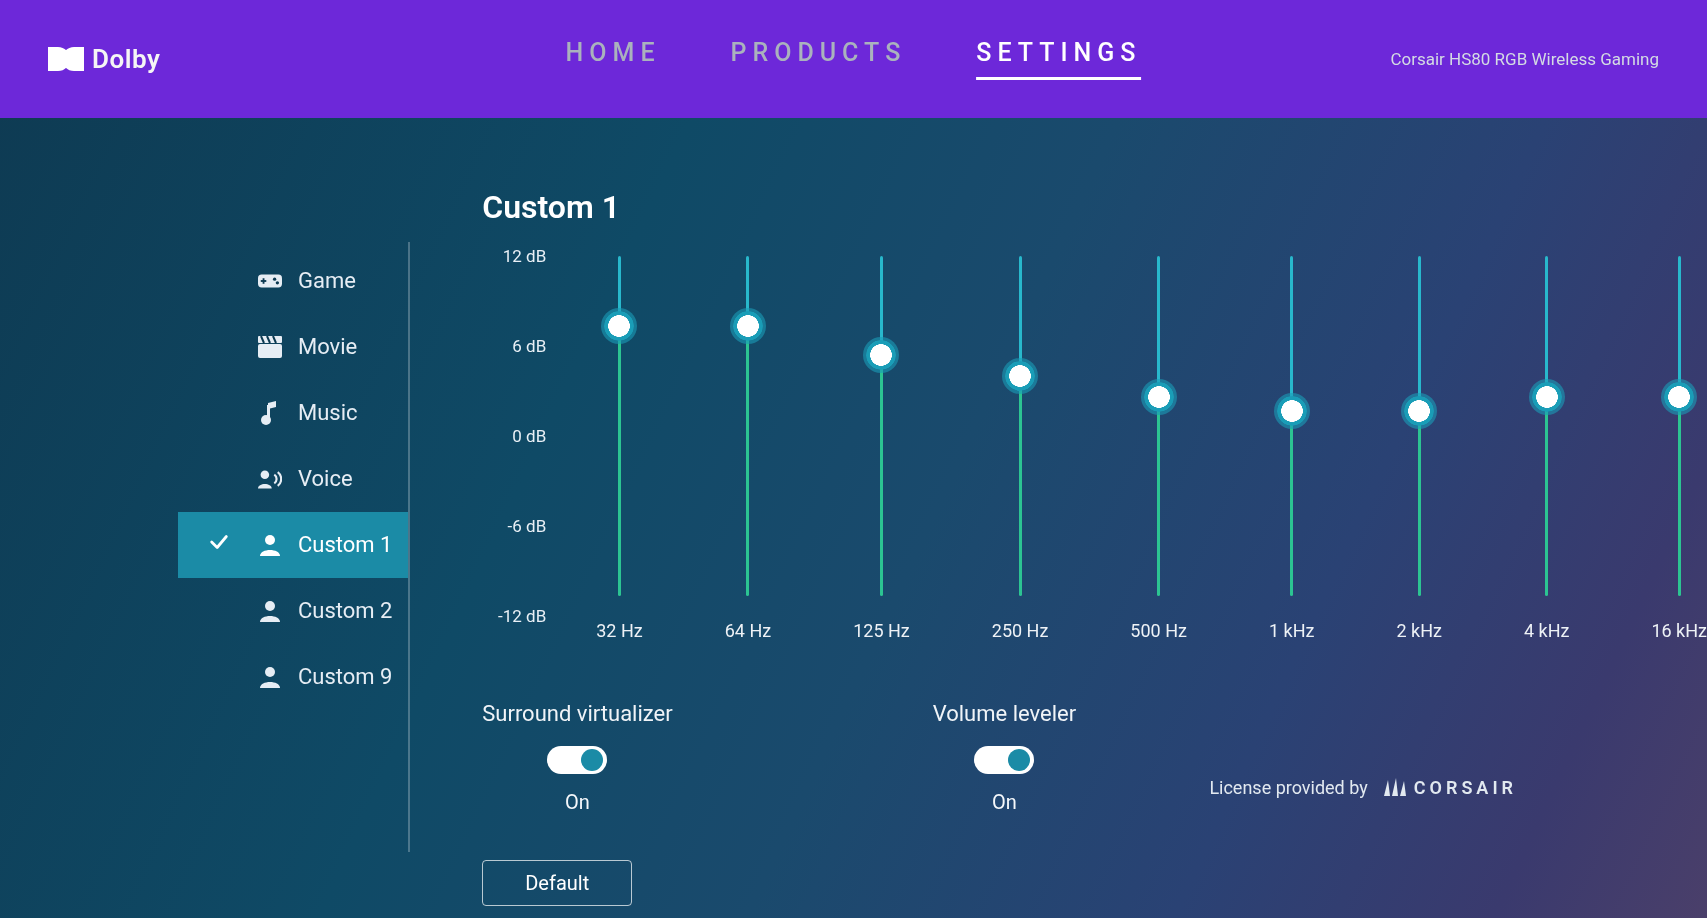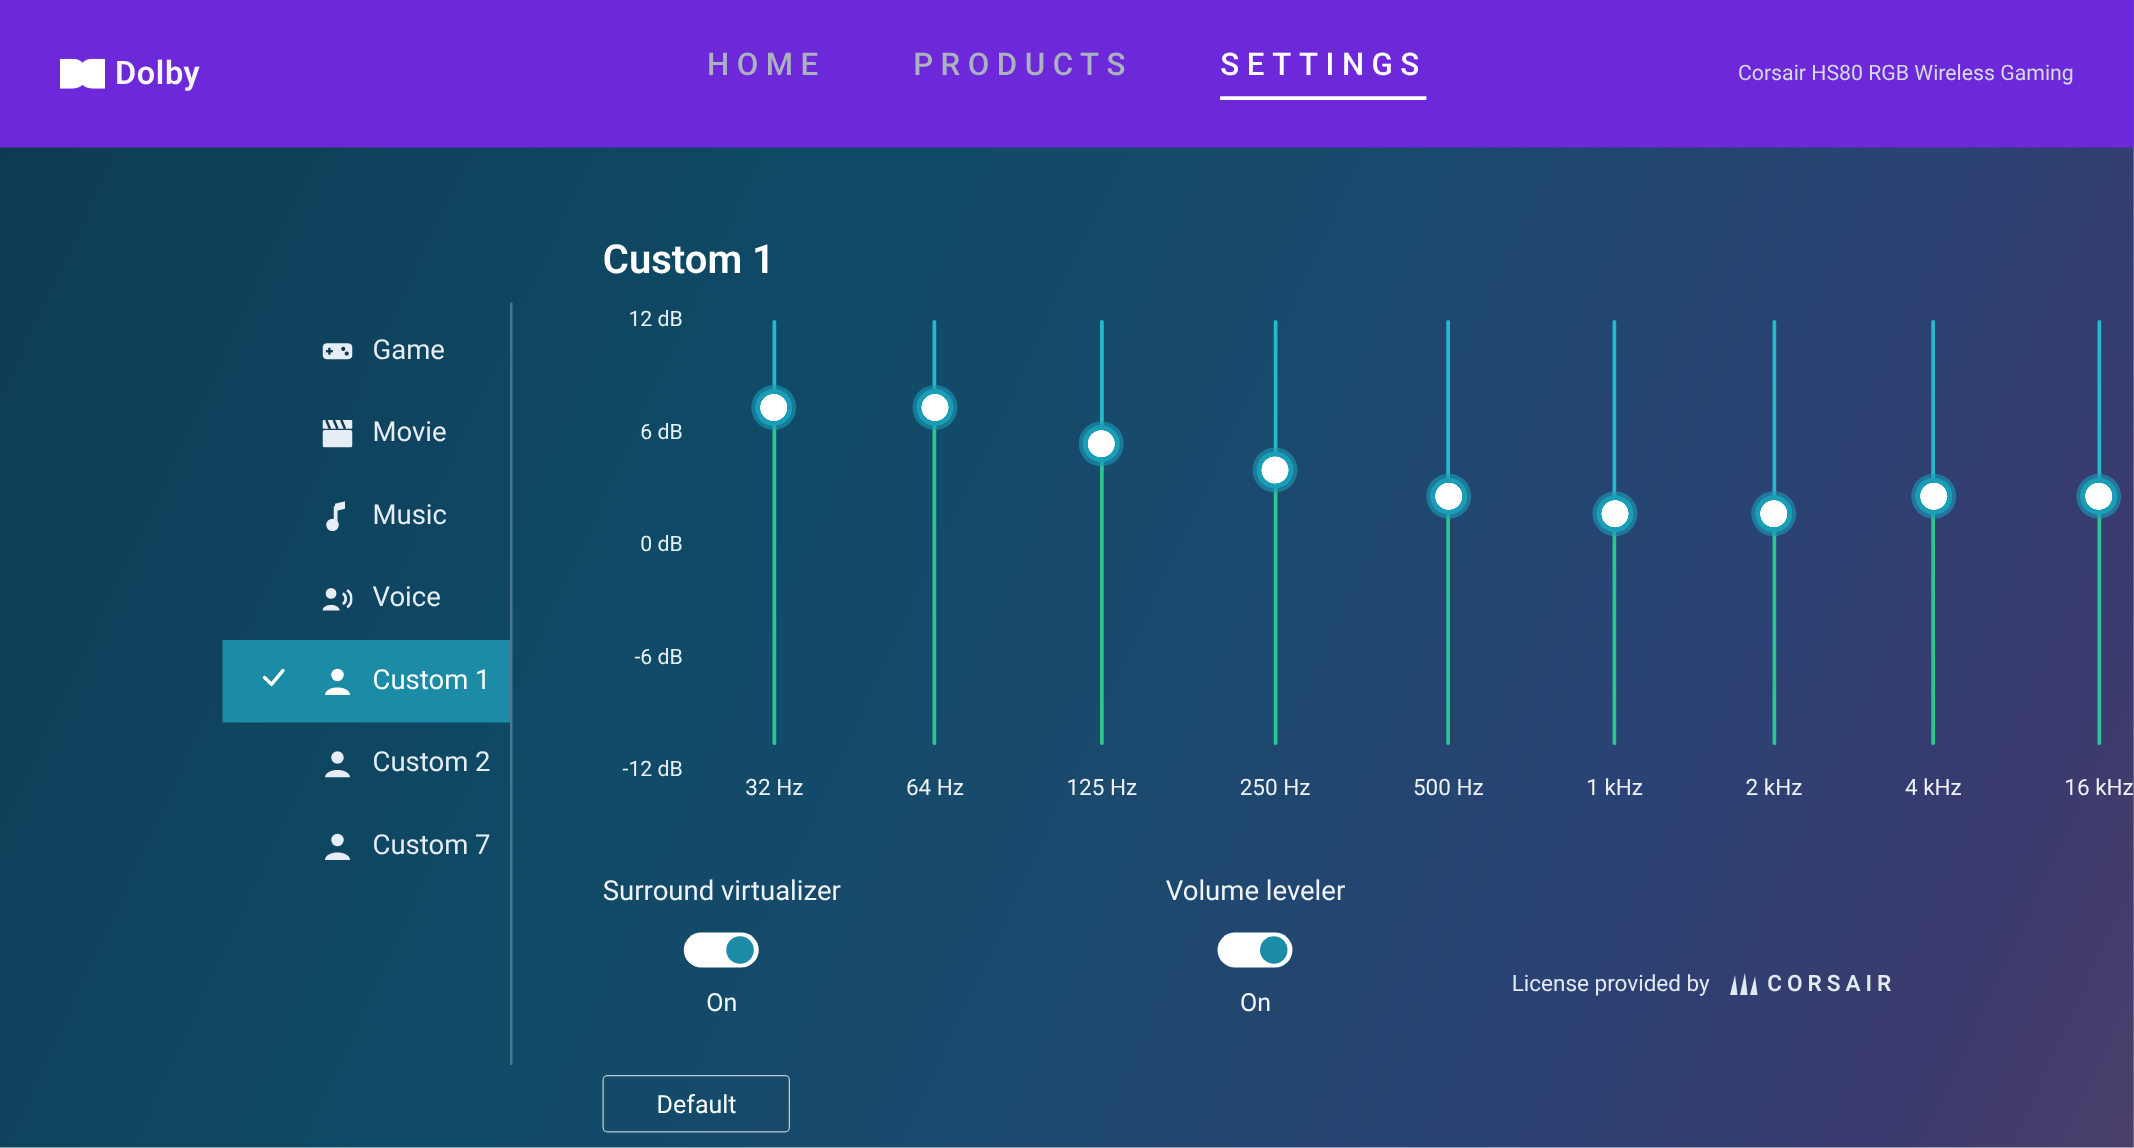--- a/index.html
+++ b/index.html
@@ -357,21 +357,21 @@
     </div>
 
     <div class="sidebar-item">
 
       <span class="side-icon">
         <svg width="22" height="22" viewBox="0 0 22 22">
             <circle cx="11" cy="6" r="5" fill="currentColor"></circle>
             <path d="M1 22 C1 14 21 14 21 22 Z" fill="currentColor"></path>
           </svg>
       </span>
-      <span>Custom 7</span>
+      <span>Custom 9</span>
     </div>
 
   </div>
 
   <div class="main">
     <div class="title">Custom 1</div>
 
     <div class="eq">
       <div class="y-axis">
         <div class="y-label" style="top:0%">12 dB</div>

